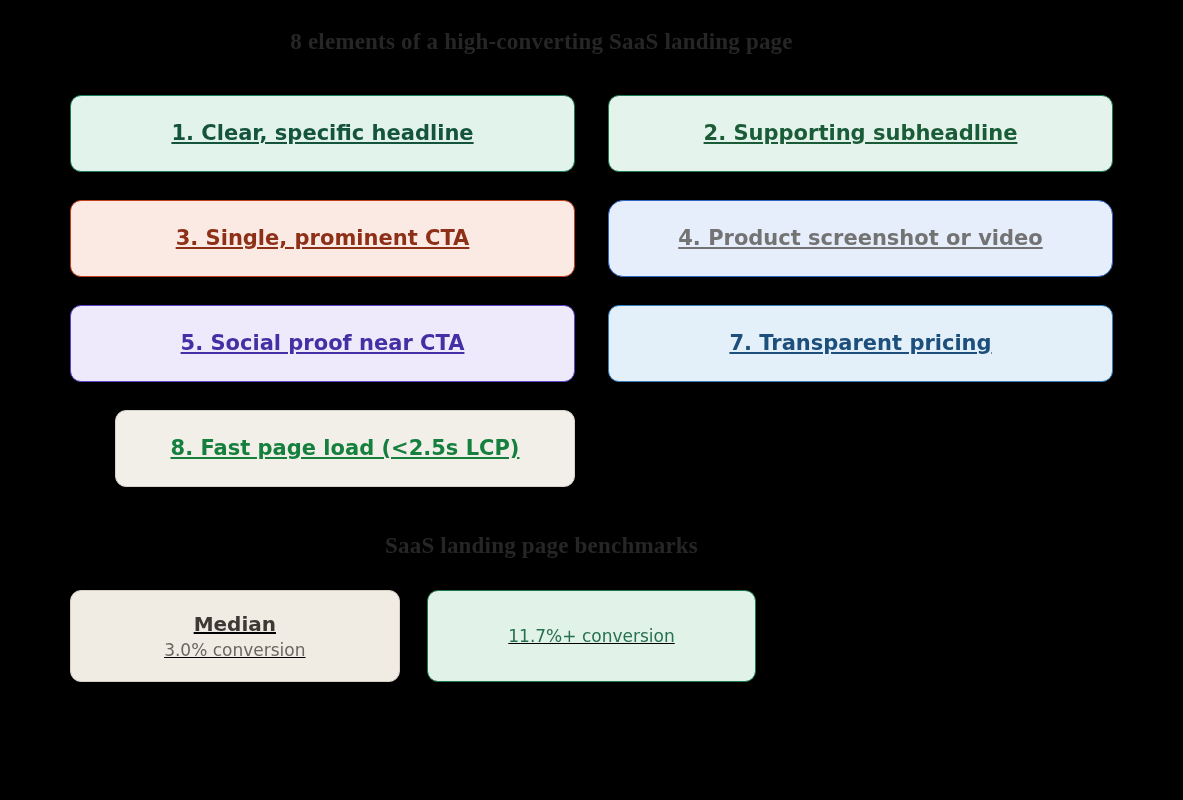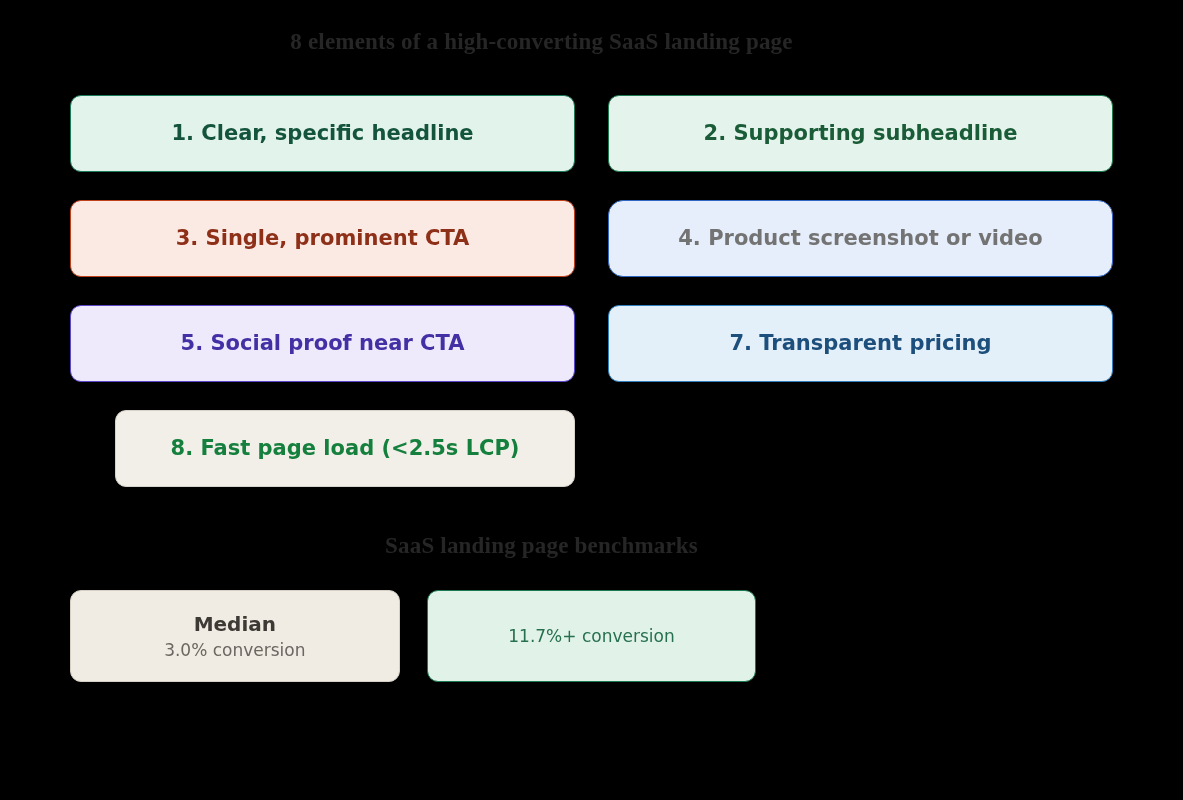--- a/index.html
+++ b/index.html
@@ -62,32 +62,34 @@
     border: 1.4px solid transparent;
     box-sizing: border-box;
     display: flex;
     align-items: center;
     justify-content: center;
     text-align: center;
     font-size: 21px;
     font-weight: 600;
     padding: 0 30px;
     line-height: 1.2;
+    text-decoration: underline;
   }
 
   
   .bench-row {
     position: absolute;
     left: 70px;
     top: 590px;
     width: 1043px;
     height: 92px;
     display: grid;
     grid-template-columns: repeat(3, 1fr);
     column-gap: 27px;
+    text-decoration: underline;
   }
   .bench-card {
     border-radius: 11px;
     border: 1.4px solid transparent;
     box-sizing: border-box;
     display: flex;
     flex-direction: column;
     align-items: center;
     justify-content: center;
     gap: 6px;

